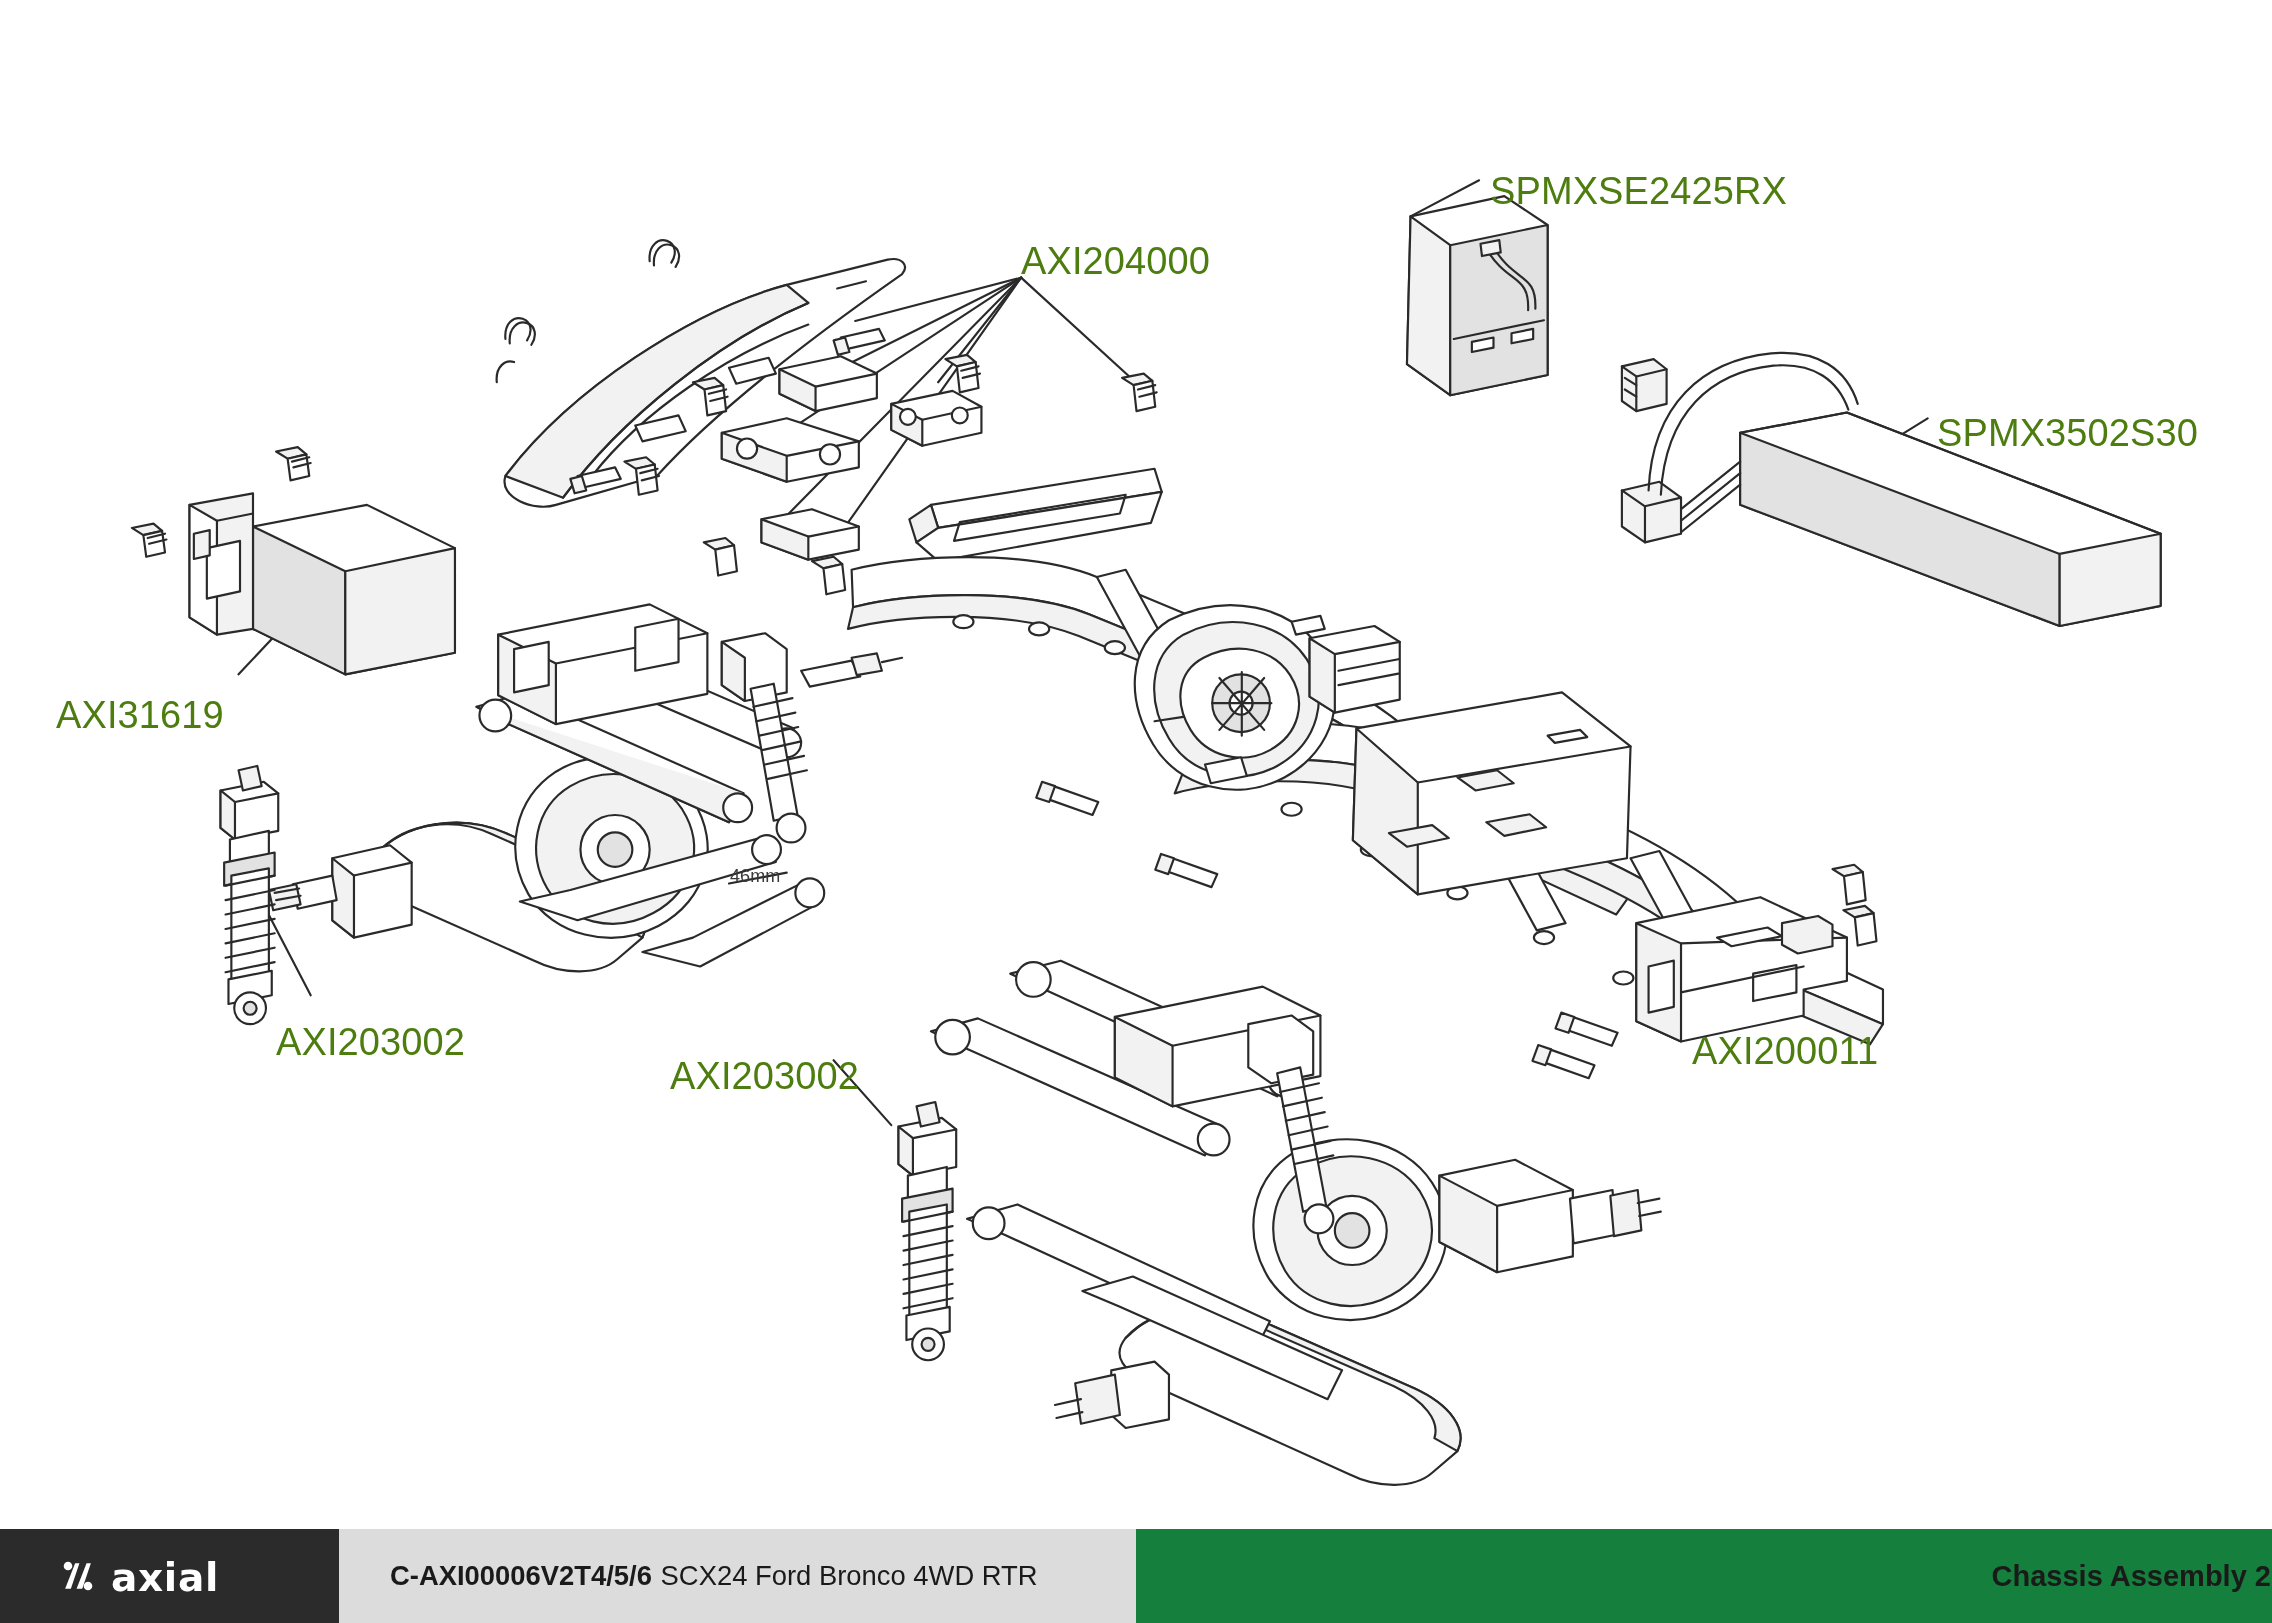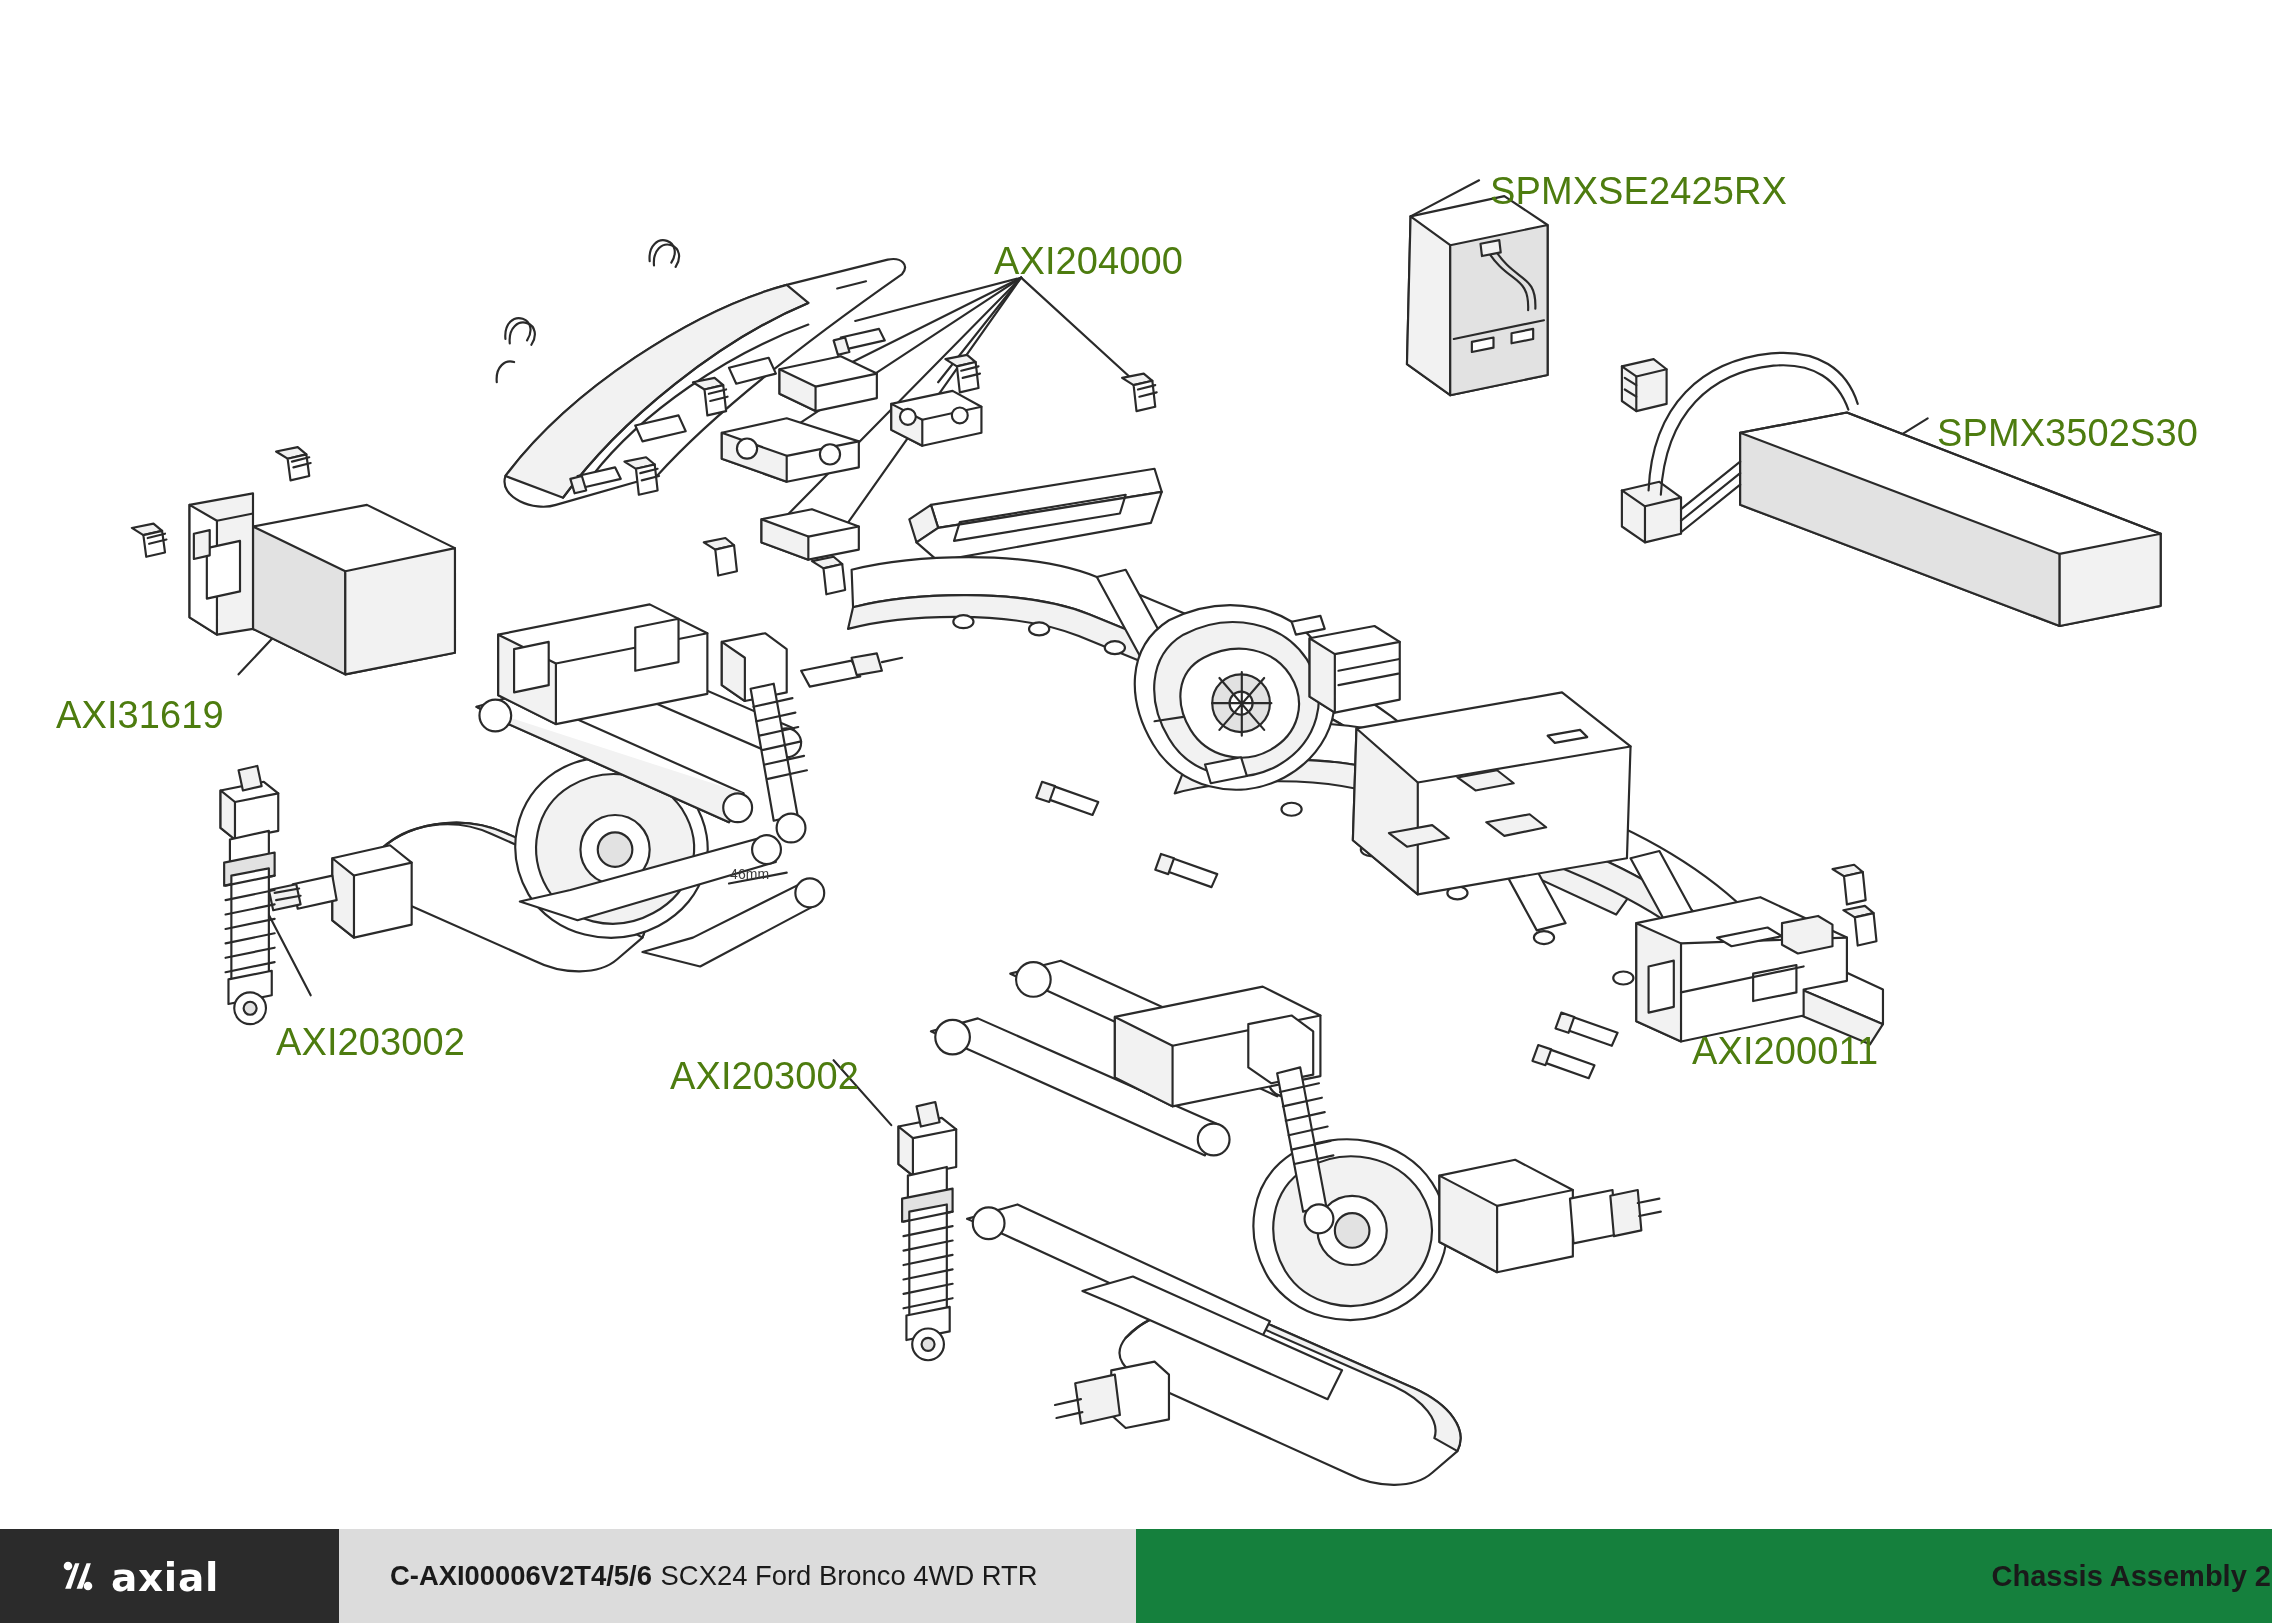--- a/index.html
+++ b/index.html
@@ -493,28 +493,28 @@
           <path class="fw" d="M2430 1350 L2490 1338 L2490 1376 L2430 1388 Z"></path>
           <path class="fw" d="M2285 1340 L2320 1332 L2320 1396 L2285 1404 Z"></path>
           <path class="fg" d="M2470 1280 L2520 1270 L2540 1282 L2540 1312 L2492 1322 L2470 1310 Z"></path>
           <path class="ln" d="M2330 1376 L2500 1340"></path>
         </g>
 
       </g>
     </svg>
   </div>
 
-  <div class="callout" style="left:994px; top:240px;">AXI204000</div>
+  <div class="callout" style="left:1021px; top:240px;">AXI204000</div>
   <div class="callout" style="left:1490px; top:170px;">SPMXSE2425RX</div>
   <div class="callout" style="left:1937px; top:412px;">SPMX3502S30</div>
   <div class="callout" style="left:56px; top:694px;">AXI31619</div>
   <div class="callout" style="left:276px; top:1021px;">AXI203002</div>
   <div class="callout" style="left:670px; top:1055px;">AXI203002</div>
   <div class="callout" style="left:1692px; top:1030px;">AXI200011</div>
-  <div class="callout" style="left:730px; top:866px; font-size:14px; color:#3a3a3a;">46mm</div>
+  <div class="callout" style="left:730px; top:866px; font-size:18px; color:#3a3a3a;">46mm</div>
 
   <div id="footer">
     <div id="footer-logo-block">
       <span id="footer-logo-mark">
         <svg viewBox="0 0 56 56" width="40" height="40" aria-hidden="true">
           <path d="M10 46 L24 10 L30 10 L18 46 Z" fill="#ffffff"></path>
           <path d="M26 46 L40 10 L46 10 L34 46 Z" fill="#ffffff"></path>
           <circle cx="14" cy="14" r="6" fill="#ffffff"></circle>
           <circle cx="42" cy="42" r="6" fill="#ffffff"></circle>
         </svg>

